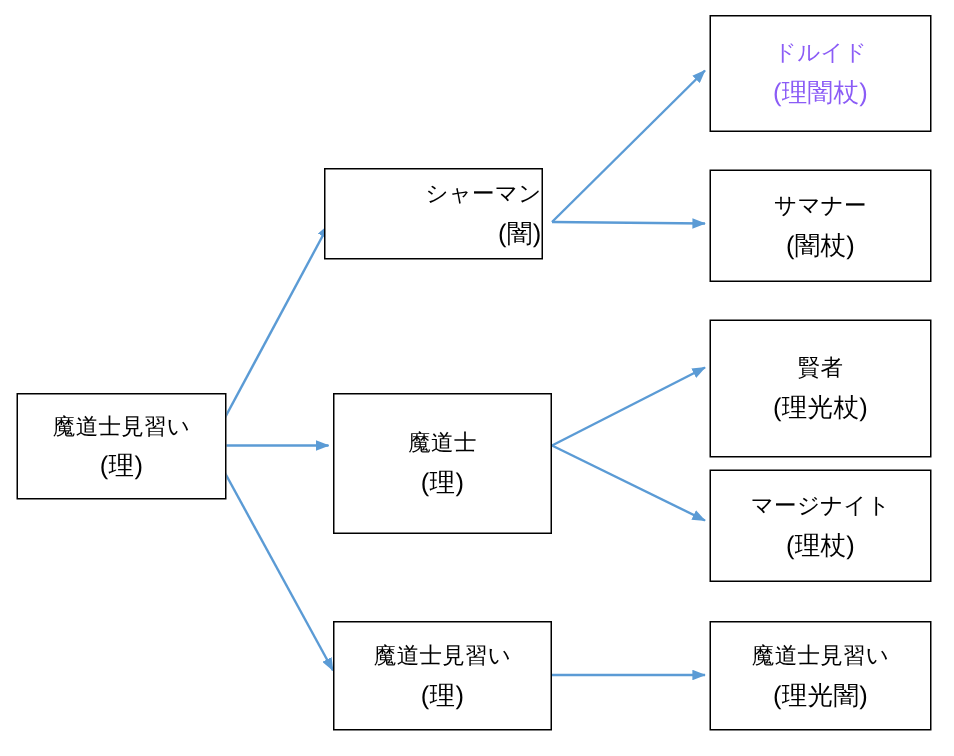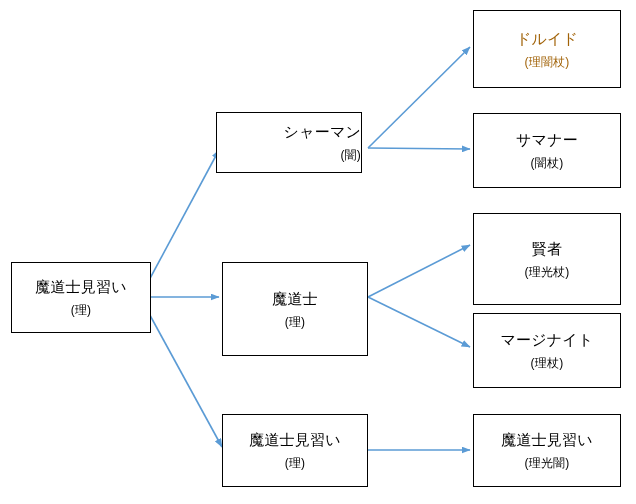--- a/index.html
+++ b/index.html
@@ -42,21 +42,21 @@
     text-align: center;
     line-height: 1.0;
   }
   .node-title {
     font-size: 15px;
     letter-spacing: 0.2px;
     margin-bottom: 10px;
     white-space: nowrap;
   }
   .node-attr {
-    font-size: 12px;
+    font-size: 17px;
     letter-spacing: 0.2px;
     white-space: nowrap;
   }
 </style>
 </head>
 <body>
 
 <div id="diagram-root">
 
   <svg id="connector-layer" viewBox="0 0 636 504" width="636" height="504" xmlns="http://www.w3.org/2000/svg">
@@ -90,21 +90,21 @@
   <div class="node" style="left: 222px; top: 262px; width: 146px; height: 94px; border-color: rgb(0, 0, 0); color: rgb(0, 0, 0);">
     <div class="node-title">魔道士</div>
     <div class="node-attr">(理)</div>
   </div>
 
   <div class="node" style="left: 222px; top: 414px; width: 146px; height: 73px; border-color: rgb(0, 0, 0); color: rgb(0, 0, 0);">
     <div class="node-title">魔道士見習い</div>
     <div class="node-attr">(理)</div>
   </div>
 
-  <div class="node" style="left: 473px; top: 10px; width: 148px; height: 78px; border-color: rgb(0, 0, 0); color: #a16207;">
+  <div class="node" style="left: 473px; top: 10px; width: 148px; height: 78px; border-color: rgb(0, 0, 0); color: #8b5cf6;">
     <div class="node-title">ドルイド</div>
     <div class="node-attr">(理闇杖)</div>
   </div>
 
   <div class="node" style="left: 473px; top: 113px; width: 148px; height: 75px; border-color: rgb(0, 0, 0); color: rgb(0, 0, 0);">
     <div class="node-title">サマナー</div>
     <div class="node-attr">(闇杖)</div>
   </div>
 
   <div class="node" style="left: 473px; top: 213px; width: 148px; height: 92px; border-color: rgb(0, 0, 0); color: rgb(0, 0, 0);">

